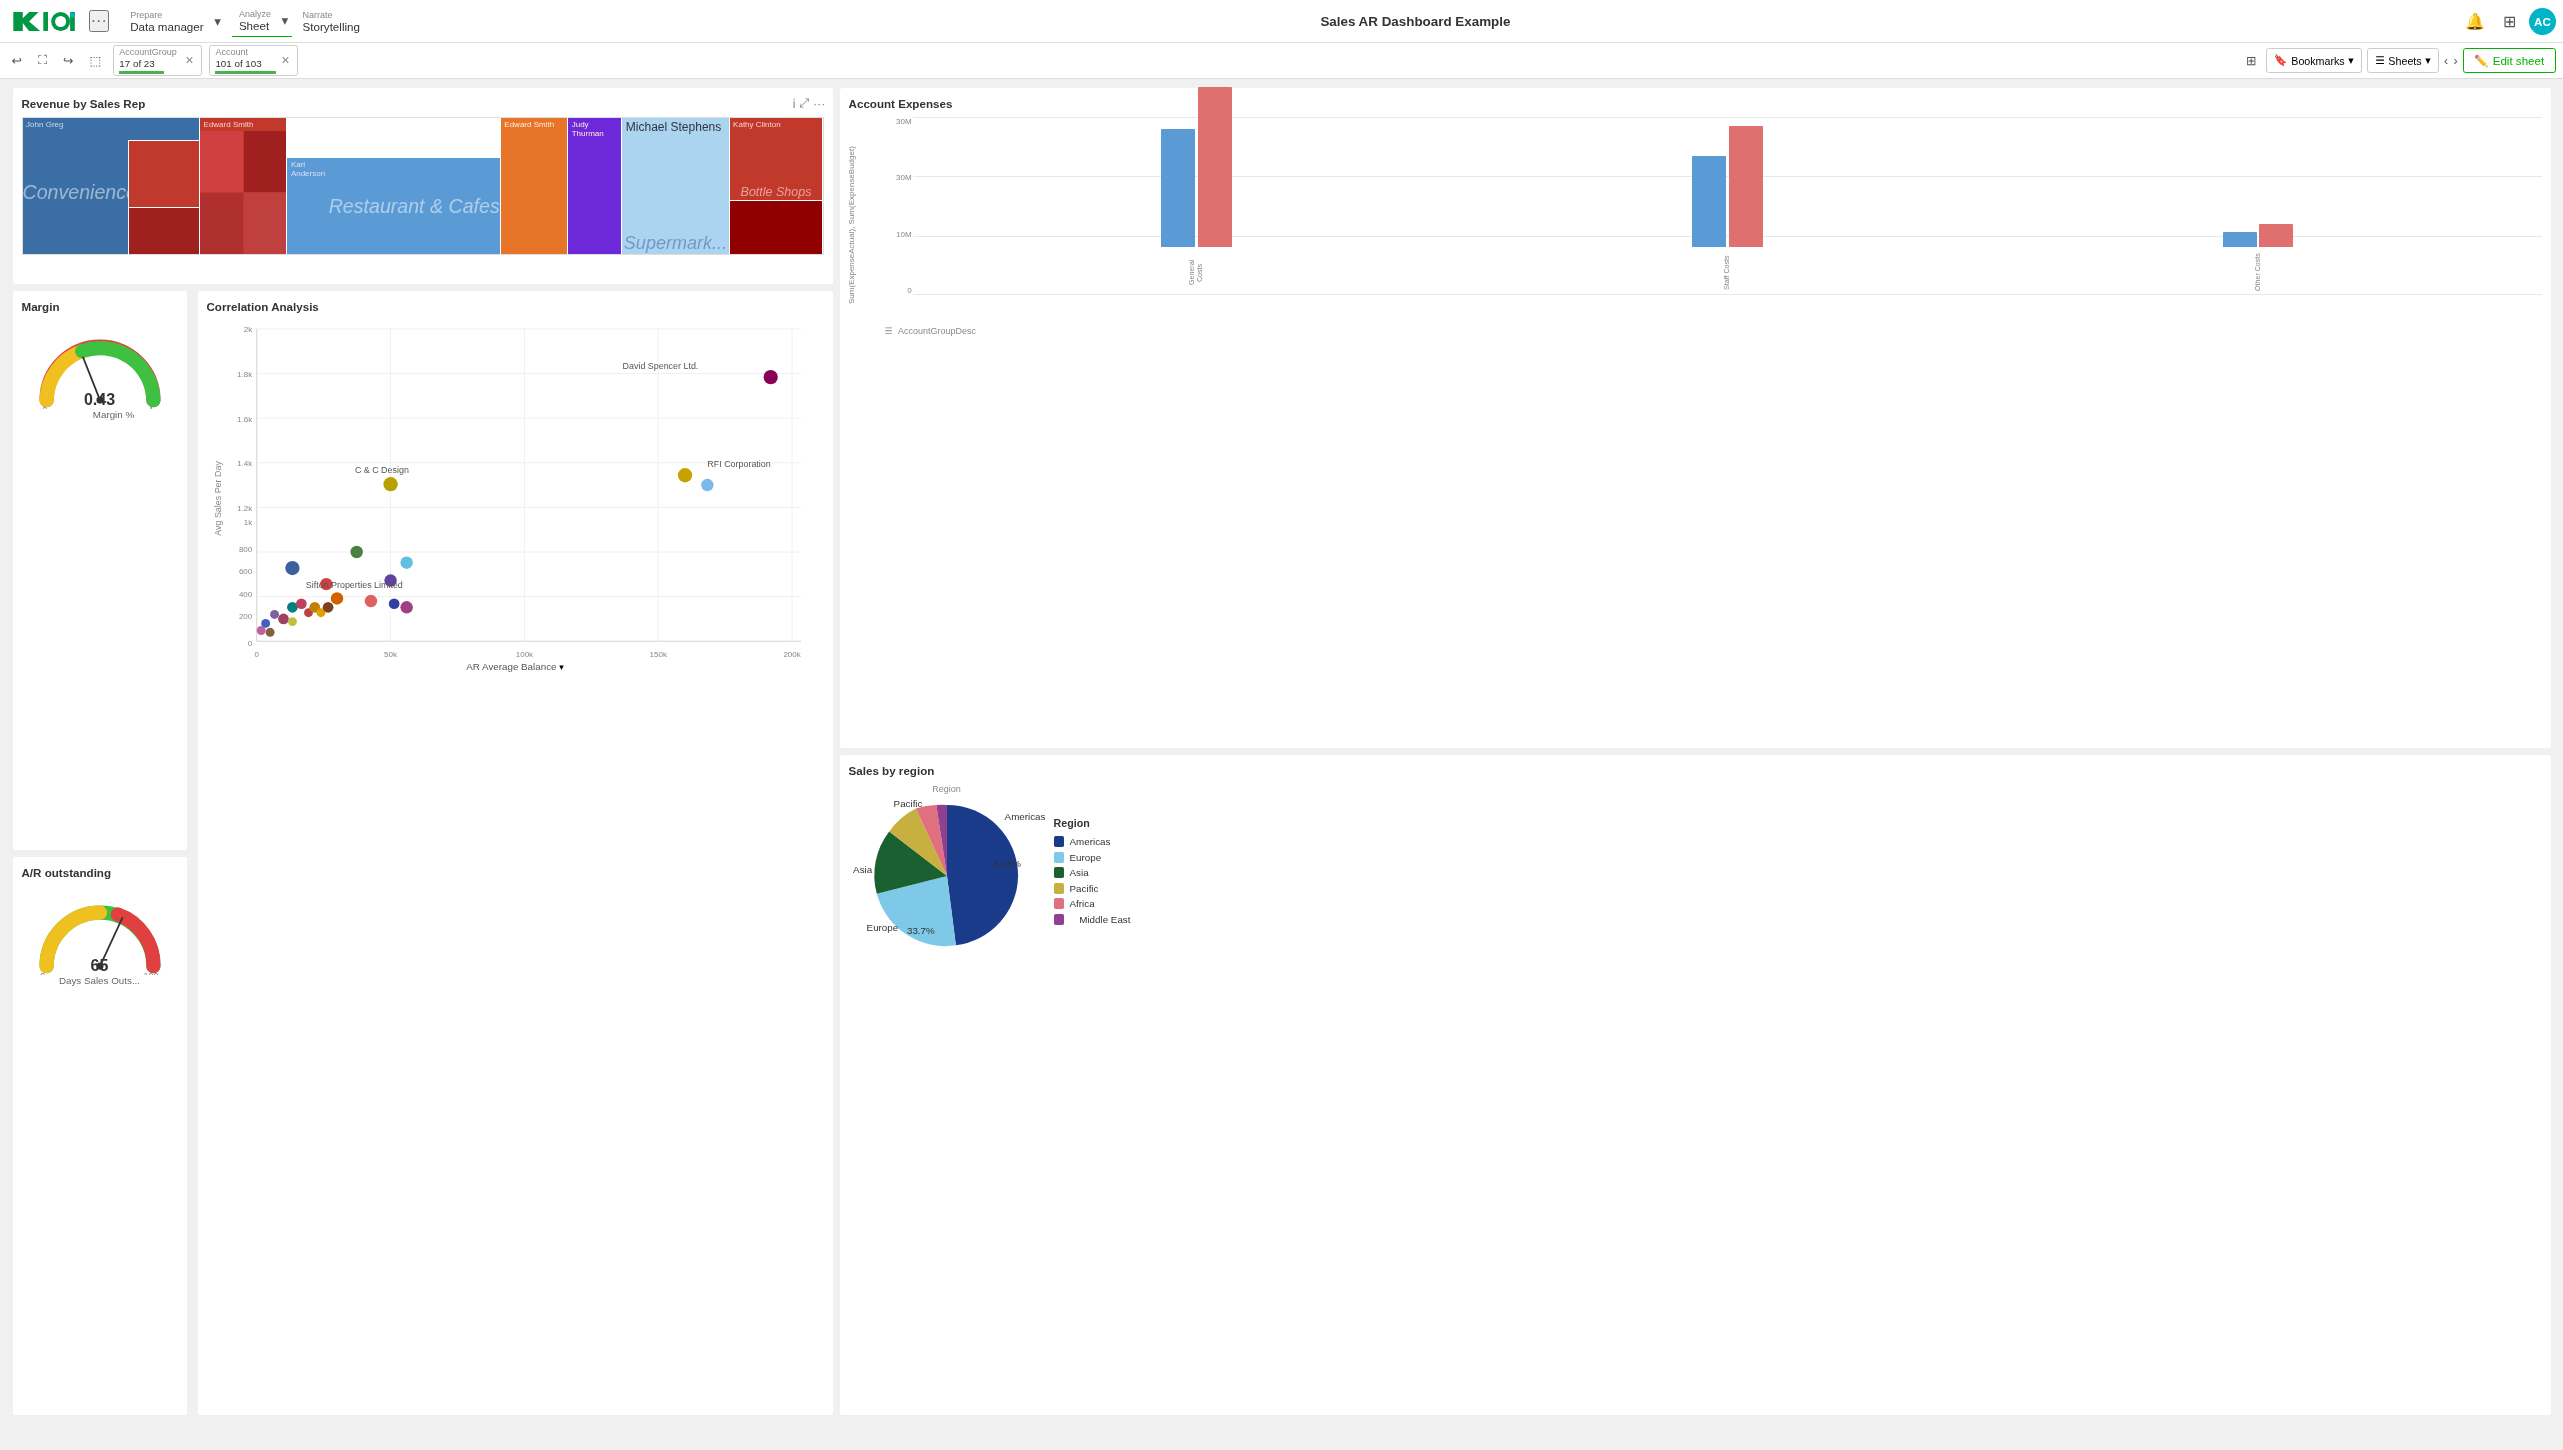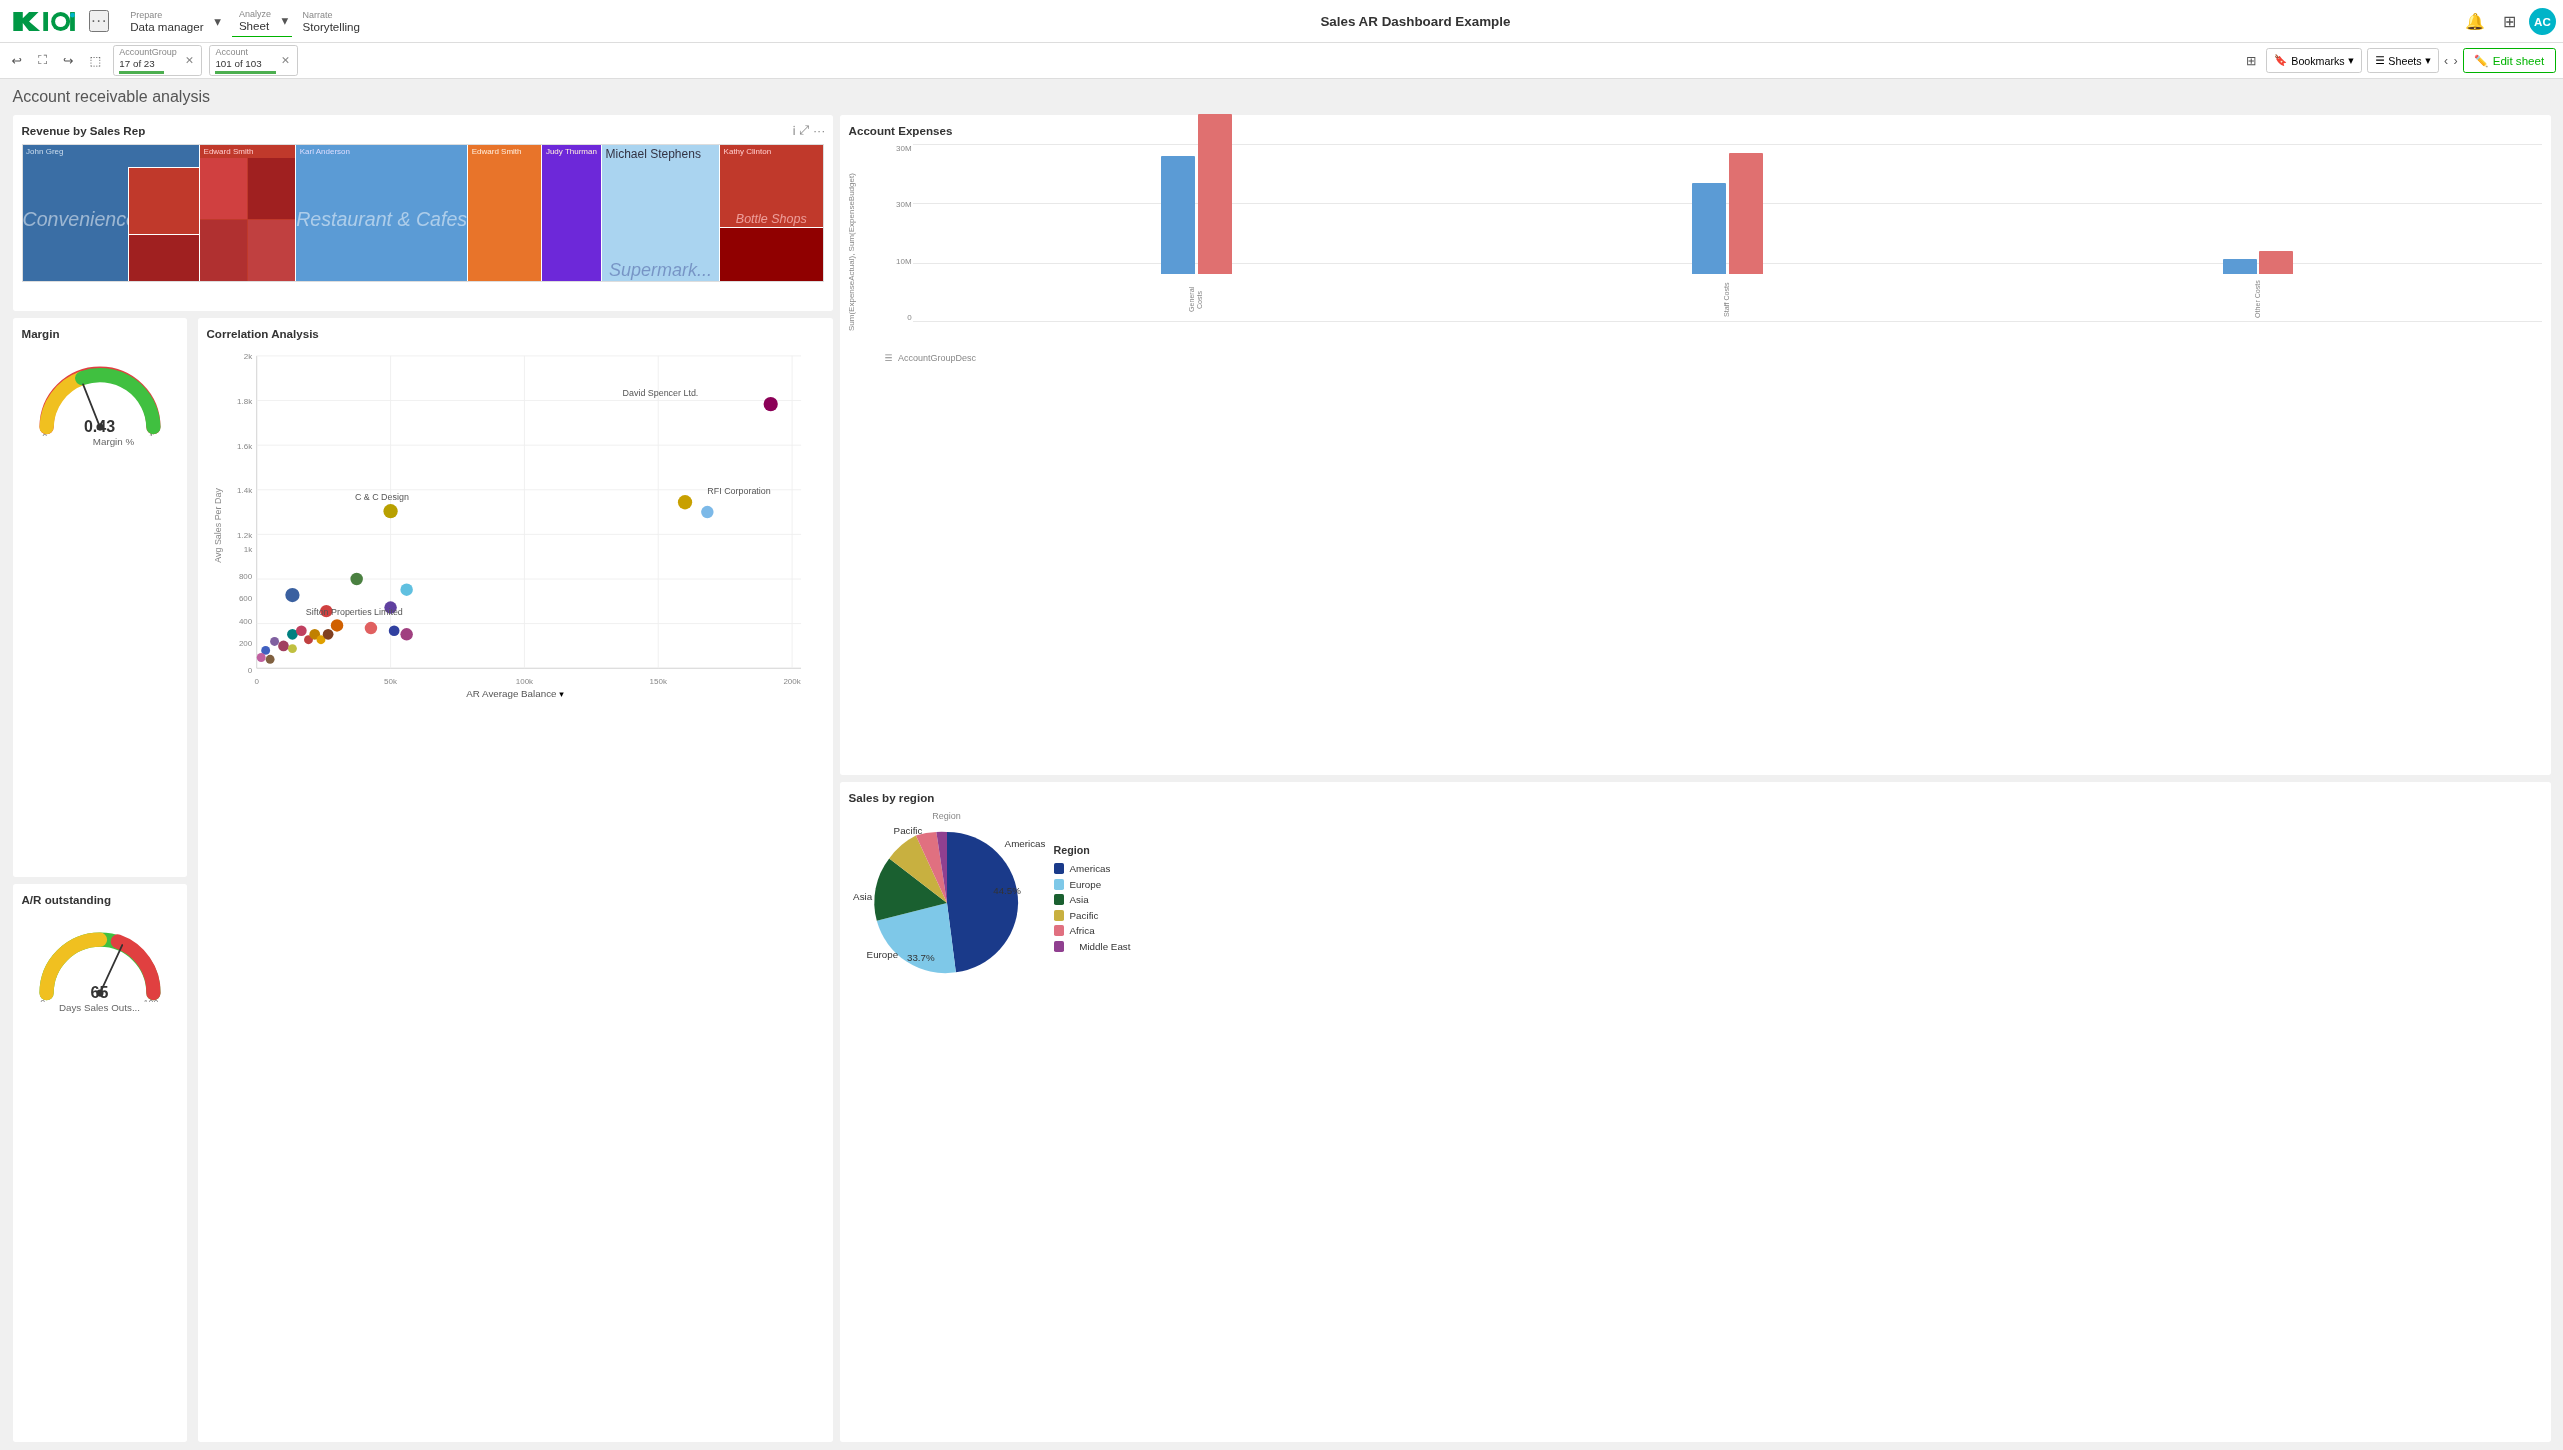--- a/index.html
+++ b/index.html
@@ -133,21 +133,20 @@
     <button class="nav-arrow-btn">‹</button>
     <button class="nav-arrow-btn">›</button>
     <button class="edit-sheet-btn">
       <span>✏️</span>
       <span>Edit sheet</span>
     </button>
   </div>
 </div>
 
 <div style="padding: 9px 12.5px; background: #f0f0f0; height: calc(100vh - 78px); overflow: hidden;">
-  <div class="page-title">Account receivable analysis</div>
 
   <div style="display: grid; grid-template-columns: 820px 1fr; grid-template-rows: 196px 1fr; gap: 7.1px; height: calc(100% - 27px);">
 
     <div class="card" style="grid-column:1; grid-row:1;">
       <div class="card-title">Revenue by Sales Rep</div>
       <div class="card-actions">
         <button class="card-action-btn">ℹ</button>
         <button class="card-action-btn">⤢</button>
         <button class="card-action-btn">···</button>
       </div>
@@ -169,21 +168,21 @@
         <div style="flex:13; background:#c0392b; position:relative; border-right:1.8px solid #fff; display:flex; flex-direction:column;">
           <div style="font-size:8px;color:#fcc;padding:1.8px 3.6px;">Edward Smith</div>
           <div style="display:grid; grid-template-columns:1fr 1fr; gap:0.9px; flex:1;">
             <div style="background:#d04040;"></div>
             <div style="background:#a02020;"></div>
             <div style="background:#b03030;"></div>
             <div style="background:#c04040;"></div>
           </div>
         </div>
 
-        <div style="flex:18; background:#5b9bd5; position:relative; border-right:1.8px solid #fff; display:flex; flex-direction:column;">
+        <div style="flex:18; background:#5b9bd5; position:relative; border-right:1.8px solid #fff; display:flex; flex-direction:row;margin-top:40px;">
           <div style="font-size:8px;color:#ddf;padding:1.8px 3.6px;">Karl Anderson</div>
           <div style="display:flex; flex:1; align-items:center; justify-content:center;">
             <span style="font-size:19.6px; color:rgba(255,255,255,0.5); font-style:italic; white-space:nowrap;">Restaurant &amp; Cafes</span>
           </div>
         </div>
 
         <div style="flex:10; background:#e8742a; border-right:1.8px solid #fff; display:flex; flex-direction:column;">
           <div style="font-size:8px;color:#fed;padding:1.8px 3.6px;">Edward Smith</div>
         </div>
 

